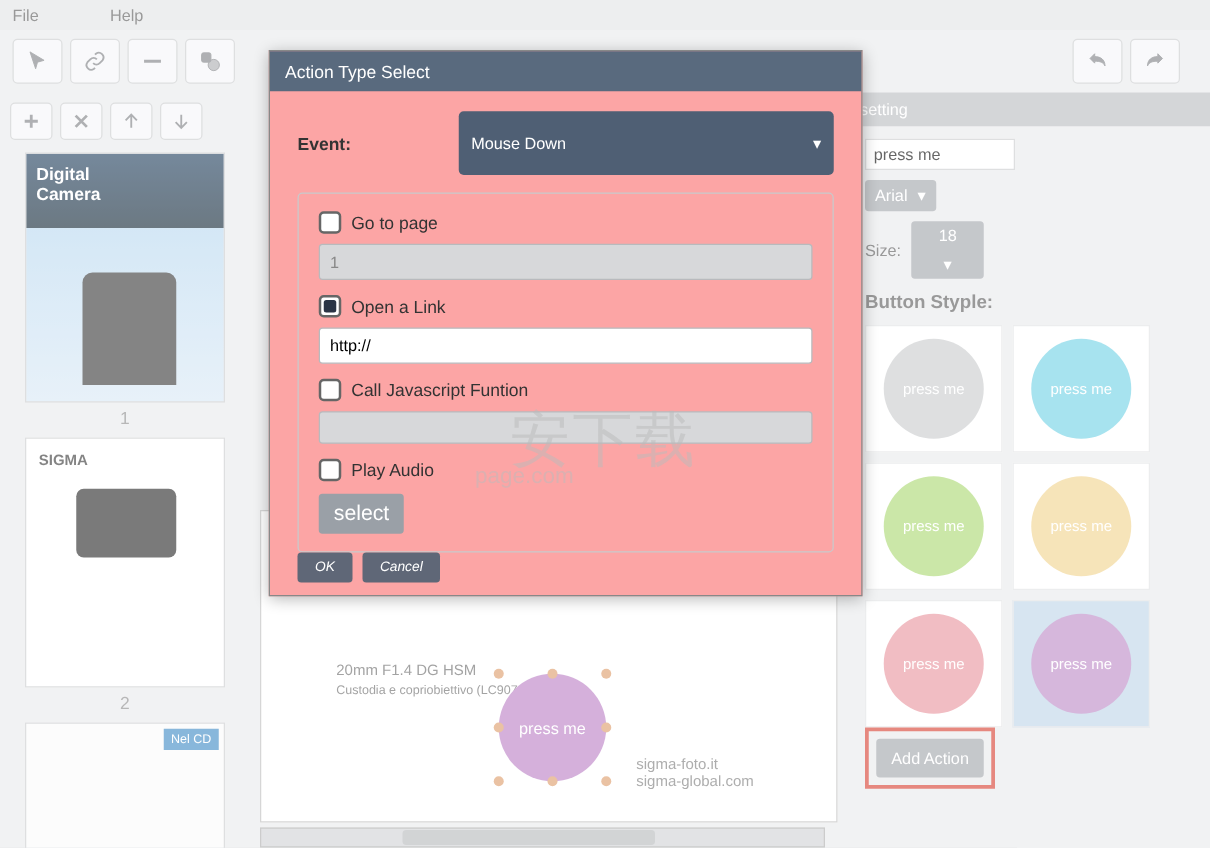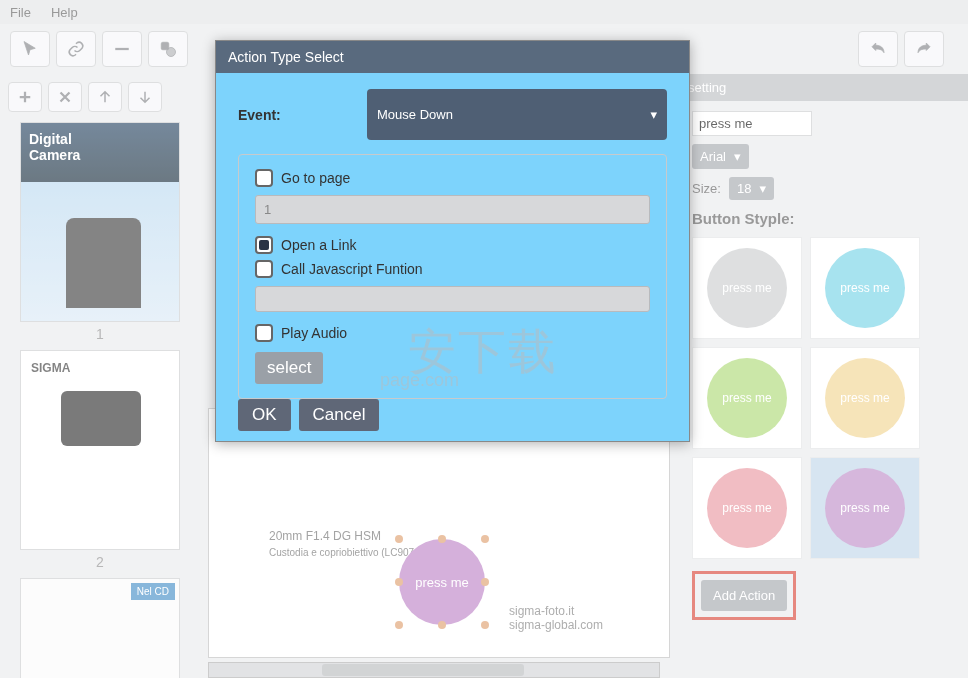--- a/index.html
+++ b/index.html
@@ -1,18 +1,18 @@
 <!DOCTYPE html>
 <html><head>
 <meta charset="utf-8">
 <style>
   * { box-sizing: border-box; margin: 0; padding: 0; font-family: Arial, Helvetica, sans-serif; }
   body { width: 968px; height: 678px; background: #e8e9eb; overflow: hidden; position: relative; }
 
-  .menubar { height: 24px; background: #e2e3e5; display: flex; align-items: center; padding: 0 10px; font-size: 13px; color: #555; }
+  .menubar { height: 24px; background: #e2e3e5; display: flex; align-items: center; padding: 0 10px; font-size: 13px; color: #555; gap: 37px; }
   .menubar span { margin-right: 20px; cursor: default; }
 
   .toolbar { height: 50px; background: #e8e9eb; display: flex; align-items: center; padding: 6px 10px; gap: 6px; }
   .tbtn { width: 40px; height: 36px; background: #f5f6f8; border: 1px solid #c8cacc; border-radius: 4px; display: flex; align-items: center; justify-content: center; color: #7a7c80; }
   .tbtn svg { width: 18px; height: 18px; fill: #7a7c80; stroke: #7a7c80; }
   .tsep { width: 8px; }
   .tspace { flex: 1; }
   .zoom { display: flex; align-items: center; gap: 4px; font-size: 13px; color: #555; }
 
   .workspace { display: flex; height: calc(100% - 74px); }
@@ -43,41 +43,41 @@
   .panel-right { width: 290px; background: #e8e9eb; padding: 0 14px 14px 14px; position: relative; }
   .rh { background: #b8bbbf; color: #fff; font-size: 13px; padding: 6px 10px; margin: 0 -14px 10px -14px; }
   .rrow { display: flex; align-items: center; gap: 8px; margin-bottom: 8px; font-size: 13px; color: #555; }
   .rinput { border: 1px solid #c8cacc; padding: 4px 6px; font-size: 13px; width: 120px; background:#fff; }
   .rselect { background: #9fa3a9; color: #fff; border: none; padding: 5px 8px; font-size: 13px; border-radius: 3px; display: flex; align-items: center; gap: 8px; }
   .sect-h { font-size: 15px; font-weight: bold; color: #555; margin: 10px 0; }
   .styles { display: grid; grid-template-columns: repeat(2, 110px); gap: 8px; }
   .stylebtn { width: 110px; height: 102px; background: #fff; border: 1px solid #e0e1e3; display:flex; align-items:center; justify-content:center; }
   .stylebtn.sel { background: #bcd4e8; }
   .circ { width: 80px; height: 80px; border-radius: 50%; display:flex; align-items:center; justify-content:center; color:#fff; font-size:12px; }
-  .add-action-wrap { margin-top: 12px; border: 3px solid #d63a2b; padding: 6px; display: inline-block; }
+  .add-action-wrap { border: 3px solid #d63a2b; padding: 6px; display: inline-block; }
   .add-action { background: #9fa3a9; color: #fff; border: none; padding: 8px 12px; font-size: 13px; border-radius: 3px; }
 
   .modal-bg { position: absolute; inset: 0; background: rgba(255,255,255,0.4); }
-  .modal { position: absolute; left: 215px; top: 40px; width: 475px; background: #7dd3fc; border: 1px solid #888; box-shadow: 0 2px 12px rgba(0,0,0,0.3); }
+  .modal { position: absolute; left: 215px; top: 40px; width: 475px; background: #fca5a5; border: 1px solid #888; box-shadow: 0 2px 12px rgba(0,0,0,0.3); }
   .modal-title { background: #596a7e; color: #fff; font-size: 14px; padding: 8px 12px; }
   .modal-body { padding: 16px 22px 10px 22px; }
   .mrow { display: flex; align-items: center; gap: 10px; margin-bottom: 14px; font-size: 14px; color: #333; justify-content: space-between; }
   .evlbl { width: 46px; font-weight: bold; }
   .evsel { flex: 0 0 300px; background: #4f5f74; color: #fff; padding: 18px 10px; border-radius: 4px; display: flex; justify-content: space-between; align-items: center; font-size: 13px; }
   .plslbl { font-weight: bold; font-size: 14px; margin-bottom: 10px; }
   .actbox { border: 1px solid #c8cacc; border-radius: 4px; padding: 14px 16px; margin-bottom: 0; }
   .actrow { display: flex; align-items: center; gap: 8px; font-size: 14px; color: #333; margin-bottom: 6px; }
   .chk { width: 18px; height: 18px; border: 2px solid #666; border-radius: 4px; background: #fff; display: inline-flex; align-items:center; justify-content:center; }
   .chk.checked::after { content: ""; width: 10px; height: 10px; background: #2a3445; border-radius: 2px;}
   .actinput { width: 100%; padding: 6px 8px; font-size: 13px; border: 1px solid #b8babd; border-radius: 3px; margin: 2px 0 12px 0; }
   .actinput.disabled { background: #d7d8da; color: #888; }
   .actinput.jslarge { height: 26px; }
   .selaudio { background: #9aa0a7; color:#fff; border:none; padding:6px 12px; border-radius:3px; font-size:17px; margin-top:4px;}
   .mbtns { display: flex; gap: 8px; }
-  .mbtn { background: #5f6777; color:#fff; border:none; padding:6px 14px; border-radius:3px; font-size:17px; }
+  .mbtn { background: #5f6777; color:#fff; border:none; padding:6px 14px; border-radius:3px; font-size:11px;font-style:italic; }
 
   .watermark { position:absolute; left:360px; top:320px; color:#bbb; font-size:48px; pointer-events:none; opacity:0.5; letter-spacing:2px;margin-left:48px;}
   .wm2 { position:absolute; left:380px; top:370px; color:#bbb; font-size:18px; opacity:0.5;}
 </style>
 </head>
 <body>
 
 <div class="menubar">
   <span>File</span>
   <span>Help</span>
@@ -183,21 +183,21 @@
       <input class="rinput" value="press me" style="">
     </div>
     <div class="rrow">
       <div class="rselect">
         <span>Arial</span>
         <span>▾</span>
       </div>
     </div>
     <div class="rrow">
       <span>Size:</span>
-      <div class="rselect" style="padding:4px 8px;">
+      <div class="rselect" style="padding:4px 22px;flex-direction:column;">
         <span>18</span>
         <span>▾</span>
       </div>
     </div>
     <div class="sect-h">Button Styple:</div>
     <div class="styles">
       <div class="stylebtn">
           <div class="circ" style="background:#c8cacc;">
             <span>press me</span>
           </div>
@@ -250,20 +250,21 @@
       <div class="actrow">
         <span class="chk"></span>
         <span>Go to page</span>
       </div>
       <input class="actinput disabled" value="1" style="">
 
       <div class="actrow">
         <span class="chk checked"></span>
         <span>Open a Link</span>
       </div>
+      <input class="actinput" value="http://" style="">
 
       <div class="actrow">
         <span class="chk"></span>
         <span>Call Javascript Funtion</span>
       </div>
       <input class="actinput disabled jslarge" style="">
 
       <div class="actrow">
         <span class="chk"></span>
         <span>Play Audio</span>

